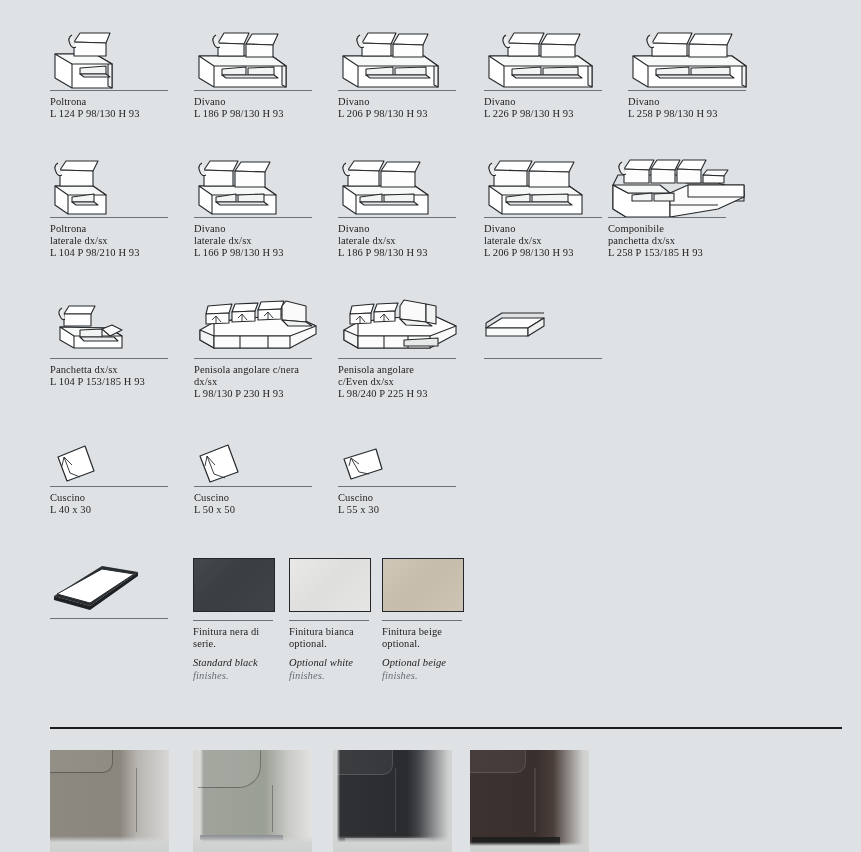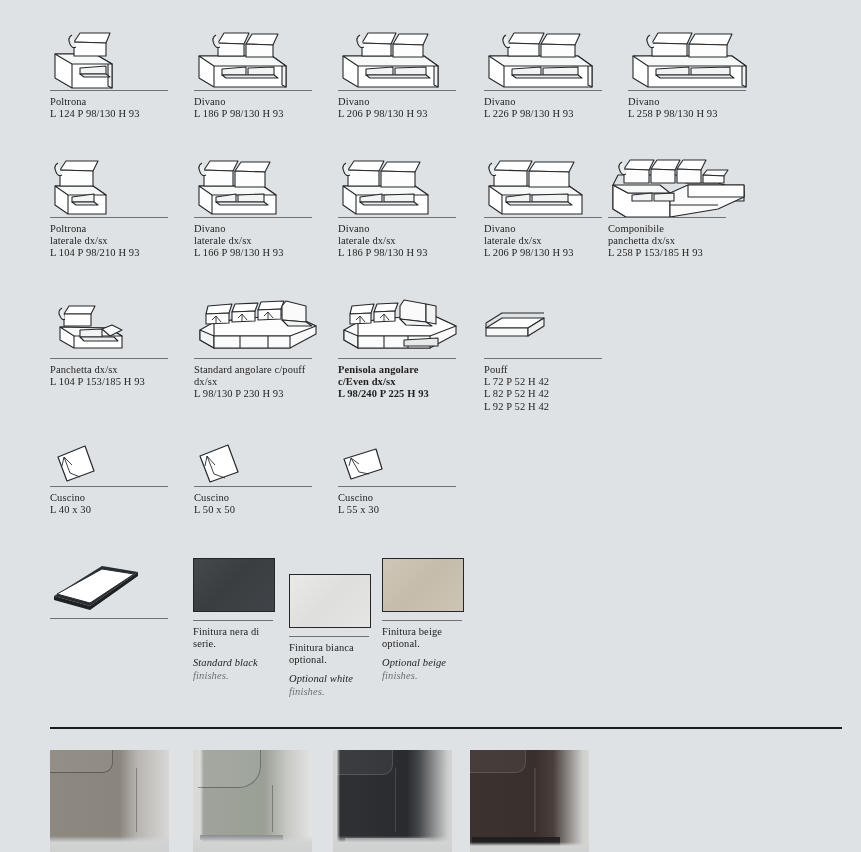--- a/index.html
+++ b/index.html
@@ -401,27 +401,27 @@
               <path d="M48 22 L44 26 M48 22 L48 29 M48 22 L53 28"></path>
               <path d="M74 20 L70 24 M74 20 L74 27 M74 20 L79 26"></path>
             </g>
             <path d="M88 14 L92 9 L112 14 L112 30 L88 28 Z" fill="#fafafa"></path>
             <path d="M88 28 L112 30 L118 34 L94 34 Z" fill="#f2f3f3"></path>
           </g>
         </svg>
       </div>
       <div class="rule"></div>
       <div class="cap">
-        <span class="ln">Standard angolare c/pouff</span>
+        <span class="ln">Penisola angolare c/nera</span>
         <span class="ln">dx/sx</span>
         <span class="ln">L 98/130 P 230 H 93</span>
       </div>
     </div>
 
-    <div class="cell" style="left:338px;width:130px;font-weight:bold;">
+    <div class="cell" style="left:338px;width:130px;">
       <div class="art">
         <svg width="128" height="66" viewBox="0 0 128 66">
           <g fill="#ffffff" stroke="#26292c" stroke-width="1.1" stroke-linejoin="round">
             <path d="M6 38 L6 48 L20 56 L92 56 L118 42 L118 34 L92 22 L20 30 Z" fill="#fafafa"></path>
             <path d="M6 38 L6 48 L20 56 L20 44 Z" fill="#f2f3f3"></path>
             <path d="M20 44 L92 44 L118 34 L92 22 L20 30 Z" fill="#fdfdfd"></path>
             <path d="M20 44 L20 56 L92 56 L92 44 Z" fill="#fbfbfb"></path>
             <path d="M46 44 L46 56"></path>
             <path d="M70 44 L70 56"></path>
             <path d="M66 48 L66 54 L100 54 L100 46 Z" fill="#e7e8e8"></path>
@@ -453,26 +453,20 @@
           <g fill="#ffffff" stroke="#26292c" stroke-width="1.1" stroke-linejoin="round">
             <path d="M2 36 L18 26 L60 26 L44 36 Z" fill="#fdfdfd"></path>
             <path d="M2 36 L2 44 L44 44 L44 36 Z" fill="#f7f8f8"></path>
             <path d="M44 44 L60 34 L60 26 L44 36 Z" fill="#eeefef"></path>
             <path d="M2 31 L18 21 L60 21" fill="none"></path>
             <path d="M2 31 L2 36" fill="none"></path>
           </g>
         </svg>
       </div>
       <div class="rule"></div>
-      <div class="cap">
-        <span class="ln">Pouff</span>
-        <span class="ln">L 72 P 52 H 42</span>
-        <span class="ln">L 82 P 52 H 42</span>
-        <span class="ln">L 92 P 52 H 42</span>
-      </div>
     </div>
   </div>
 
   <div class="row" style="top:440px;">
 
     <div class="cell" style="left:50px;">
       <div class="art">
         <svg width="128" height="46" viewBox="0 0 128 46">
           <g fill="#ffffff" stroke="#26292c" stroke-width="1.2" stroke-linejoin="round">
             <path d="M8 17 L35 6 L44 31 L17 41 Z"></path>
@@ -541,21 +535,21 @@
       <div class="sw-rule"></div>
       <div class="cap">
         <span class="ln">Finitura nera di</span>
         <span class="ln">serie.</span>
         <span class="gap" style="display:block"></span>
         <span class="ln ital">Standard black</span>
         <span class="ln ital dim">finishes.</span>
       </div>
     </div>
 
-    <div class="cell" style="left:289px;margin-top:16px;">
+    <div class="cell" style="left:289px;">
       <div class="swatch sw-white"></div>
       <div style="height:8px"></div>
       <div class="sw-rule"></div>
       <div class="cap">
         <span class="ln">Finitura bianca</span>
         <span class="ln">optional.</span>
         <span class="gap" style="display:block"></span>
         <span class="ln ital">Optional white</span>
         <span class="ln ital dim">finishes.</span>
       </div>

